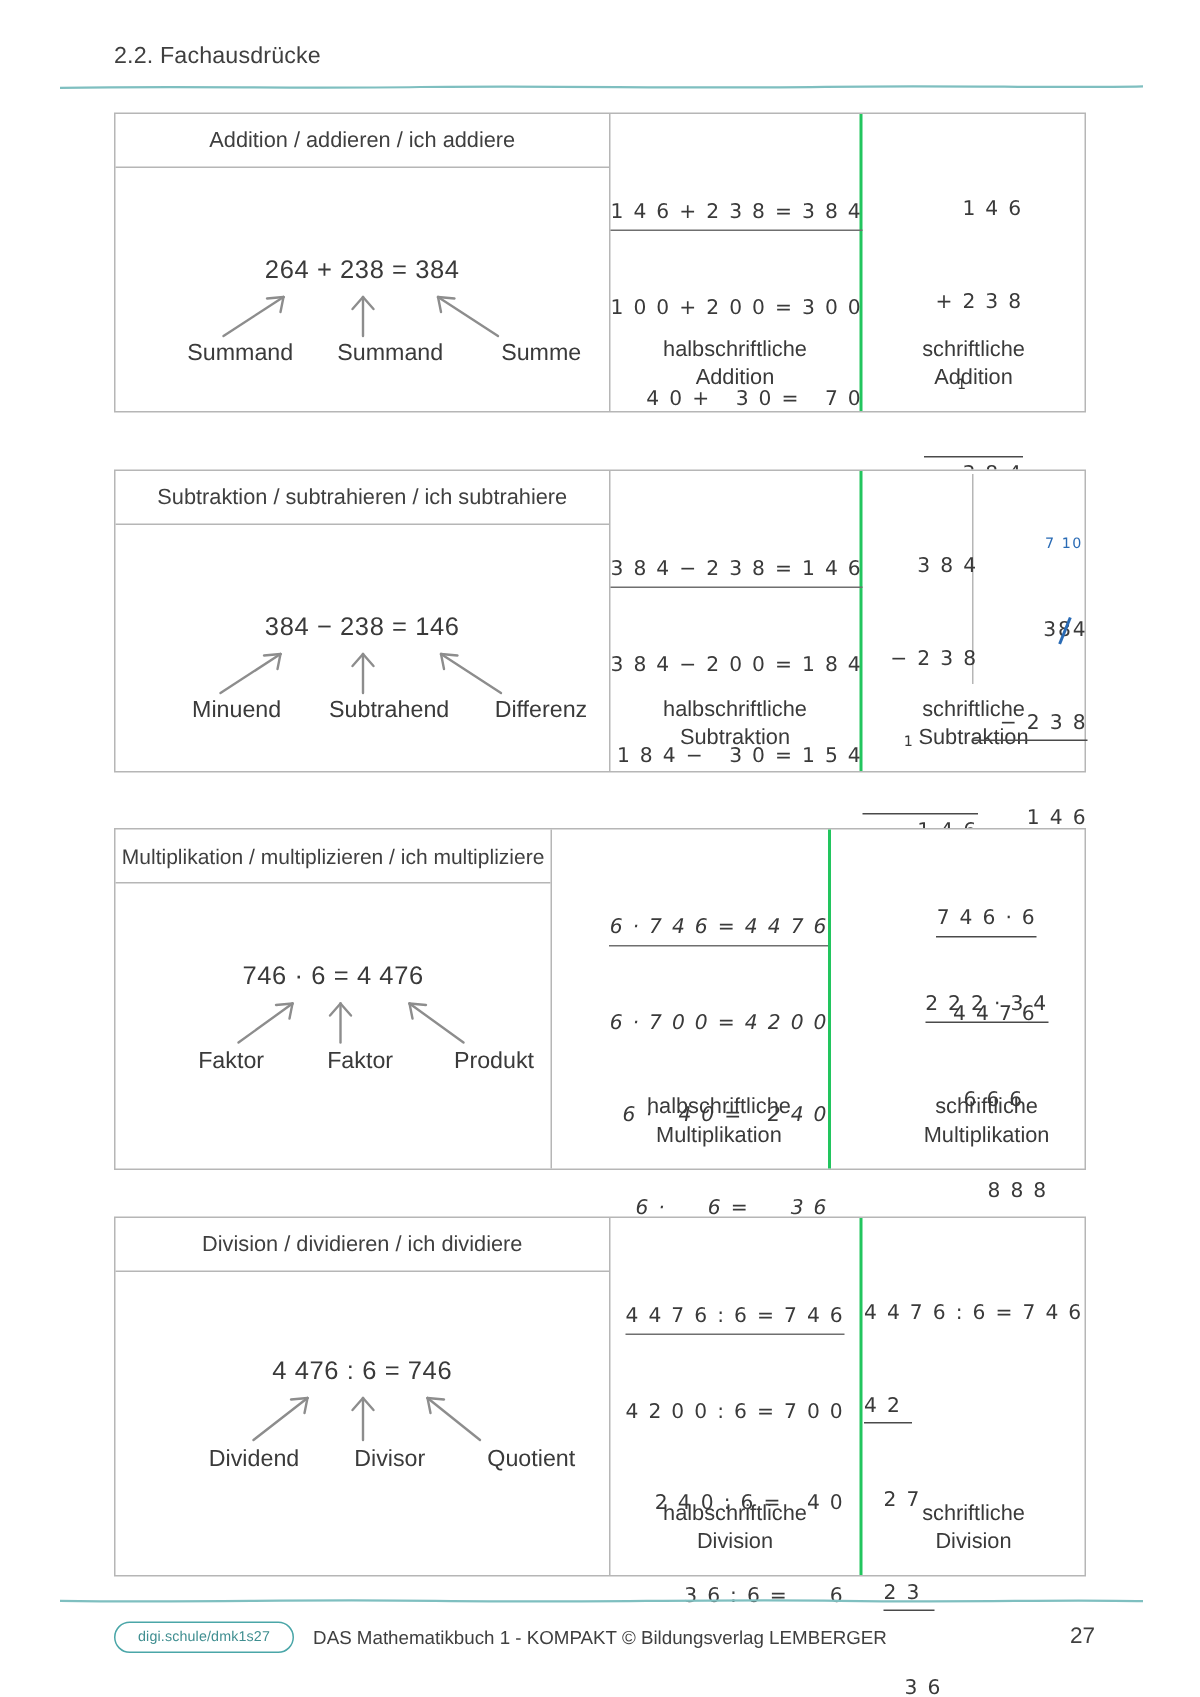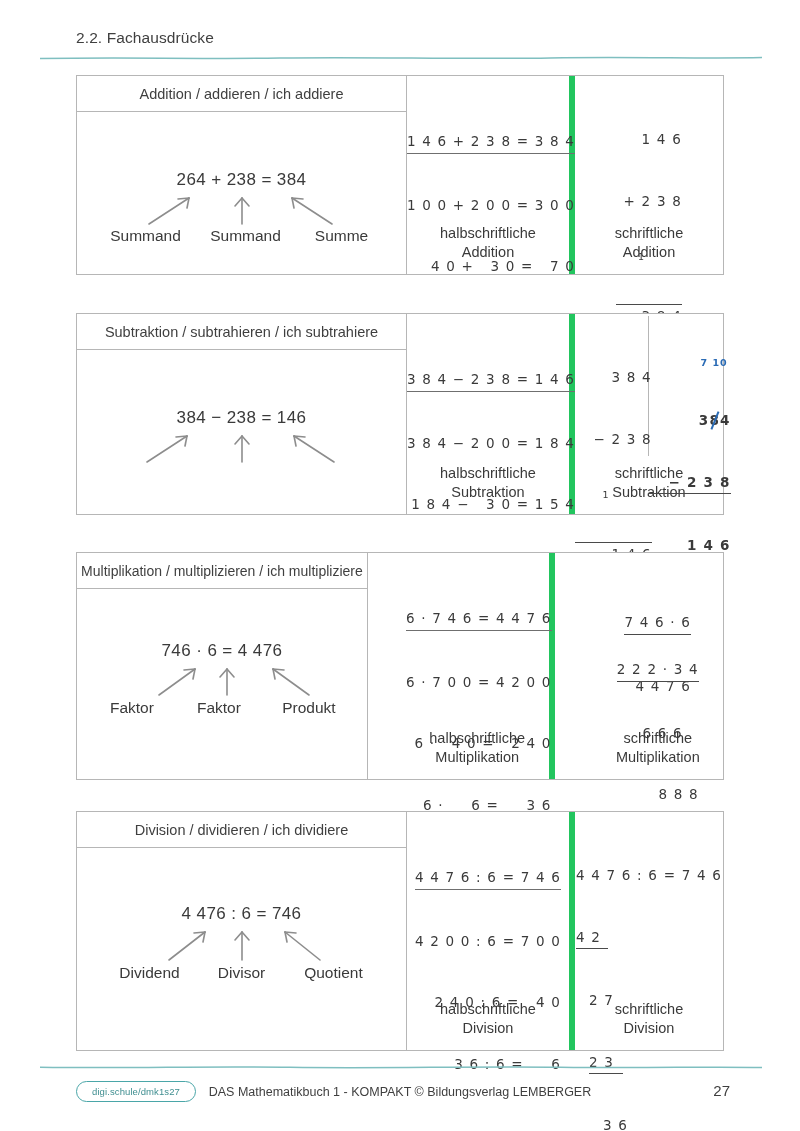--- a/index.html
+++ b/index.html
@@ -79,32 +79,32 @@
   }
   .labels {
     position: absolute;
     left: 0; right: 0;
     display: flex;
     justify-content: center;
     gap: 0px;
     font-size: 15.5px;
     color: #3a3a3a;
   }
-  .labels span { display: inline-block; text-align: center; }
+  .labels span { display: inline-block; text-align: right; }
   .arrows { position: absolute; left: 0; top: 0; }
 
   .col-half, .col-written {
     position: relative;
     display: flex;
     flex-direction: column;
     align-items: center;
   }
   .col-half {
     width: 168px;
-    border-right: 6px solid #22c55e;
+    border-right: 2px solid #22c55e;
   }
   .col-written { width: 148px; }
 
   .calc-area {
     flex: 1;
     width: 100%;
     position: relative;
     padding-top: 12px;
   }
   .caption {
@@ -287,20 +287,25 @@
               <path d="M110,86 L99,87"></path>
               <path d="M110,86 L108,96"></path>
             <path d="M165,112 L165,86"></path>
               <path d="M165,86 L158,94"></path>
               <path d="M165,86 L172,94"></path>
             <path d="M257,112 L217,86"></path>
               <path d="M217,86 L228,87"></path>
               <path d="M217,86 L219,96"></path>
           </g>
         </svg>
+        <div class="labels" style="top:115px;">
+          <span style="width:96px">Minuend</span>
+          <span style="width:112px">Subtrahend</span>
+          <span style="width:92px">Differenz</span>
+        </div>
       </div>
     </div>
 
     <div class="col-half">
       <div class="calc-area">
         <div class="halb-stack" style="top:14px;">
           <span class="inner stack">
             <span class="firstline" style="display:block">3 8 4 − 2 3 8 = 1 4 6</span>
             <span style="display:block">3 8 4 − 2 0 0 = 1 8 4</span>
             <span style="display:block">1 8 4 −   3 0 = 1 5 4</span>
@@ -323,21 +328,21 @@
             <span class="inner stack">
               <span style="display:block">3 8 4</span>
               <span style="display:block">− 2 3 8</span>
               <span class="carry" style="display:block; text-align:center; padding-right:14px;">1</span>
               <span class="topline" style="display:block; padding-top:1px;">1 4 6</span>
             </span>
           </div>
         </div>
 
         <div style="width:75px; position:relative;">
-          <div class="written-block" style="top:-9px;font-weight:bold;">
+          <div class="written-block" style="top:-9px;">
             <span class="inner stack">
               <span class="borrow-head" style="display:block; padding-right:3px;">7 10</span>
               <span style="display:block"><span>3</span><span class="strike-wrap"><span>8</span><span class="slash"></span></span><span>4</span></span>
               <span class="ruleline" style="display:block; padding-bottom:1px;">− 2 3 8</span>
               <span style="display:block">1 4 6</span>
             </span>
           </div>
         </div>
       </div>
       <div class="caption">
@@ -369,40 +374,40 @@
         <div class="labels" style="top:110px;">
           <span style="width:88px">Faktor</span>
           <span style="width:86px">Faktor</span>
           <span style="width:94px">Produkt</span>
         </div>
       </div>
     </div>
 
     <div class="col-half">
       <div class="calc-area">
-        <div class="halb-stack" style="top:14px;">
+        <div class="halb-stack" style="top:14px;font-style:italic;">
           <span class="inner stack">
             <span class="firstline" style="display:block">6 · 7 4 6 = 4 4 7 6</span>
             <span style="display:block">6 · 7 0 0 = 4 2 0 0</span>
             <span style="display:block">6 ·   4 0 =   2 4 0</span>
             <span style="display:block">6 ·     6 =     3 6</span>
           </span>
         </div>
       </div>
       <div class="caption">
         <div>halbschriftliche</div>
         <div>Multiplikation</div>
       </div>
     </div>
 
     <div class="col-written">
       <div class="calc-area">
         <div class="written-block" style="top:8px;">
           <span class="inner stack">
-            <span class="ruleline" style="display:block; padding-bottom:1px;margin-top:10px;">7 4 6 · 6</span>
+            <span class="ruleline" style="display:block; padding-bottom:1px;">7 4 6 · 6</span>
             <span style="display:block">4 4 7 6</span>
           </span>
         </div>
         <div class="written-block" style="top:65px;">
           <span class="inner stack">
             <span class="ruleline" style="display:block; padding-bottom:1px;">2 2 2 · 3 4</span>
             <span style="display:block; padding-right:16px;">6 6 6</span>
             <span style="display:block;">8 8 8</span>
             <span class="carry" style="display:block; text-align:left; padding-left:2px;">1 1</span>
             <span class="topline" style="display:block; padding-top:1px;">7 5 4 8</span>

